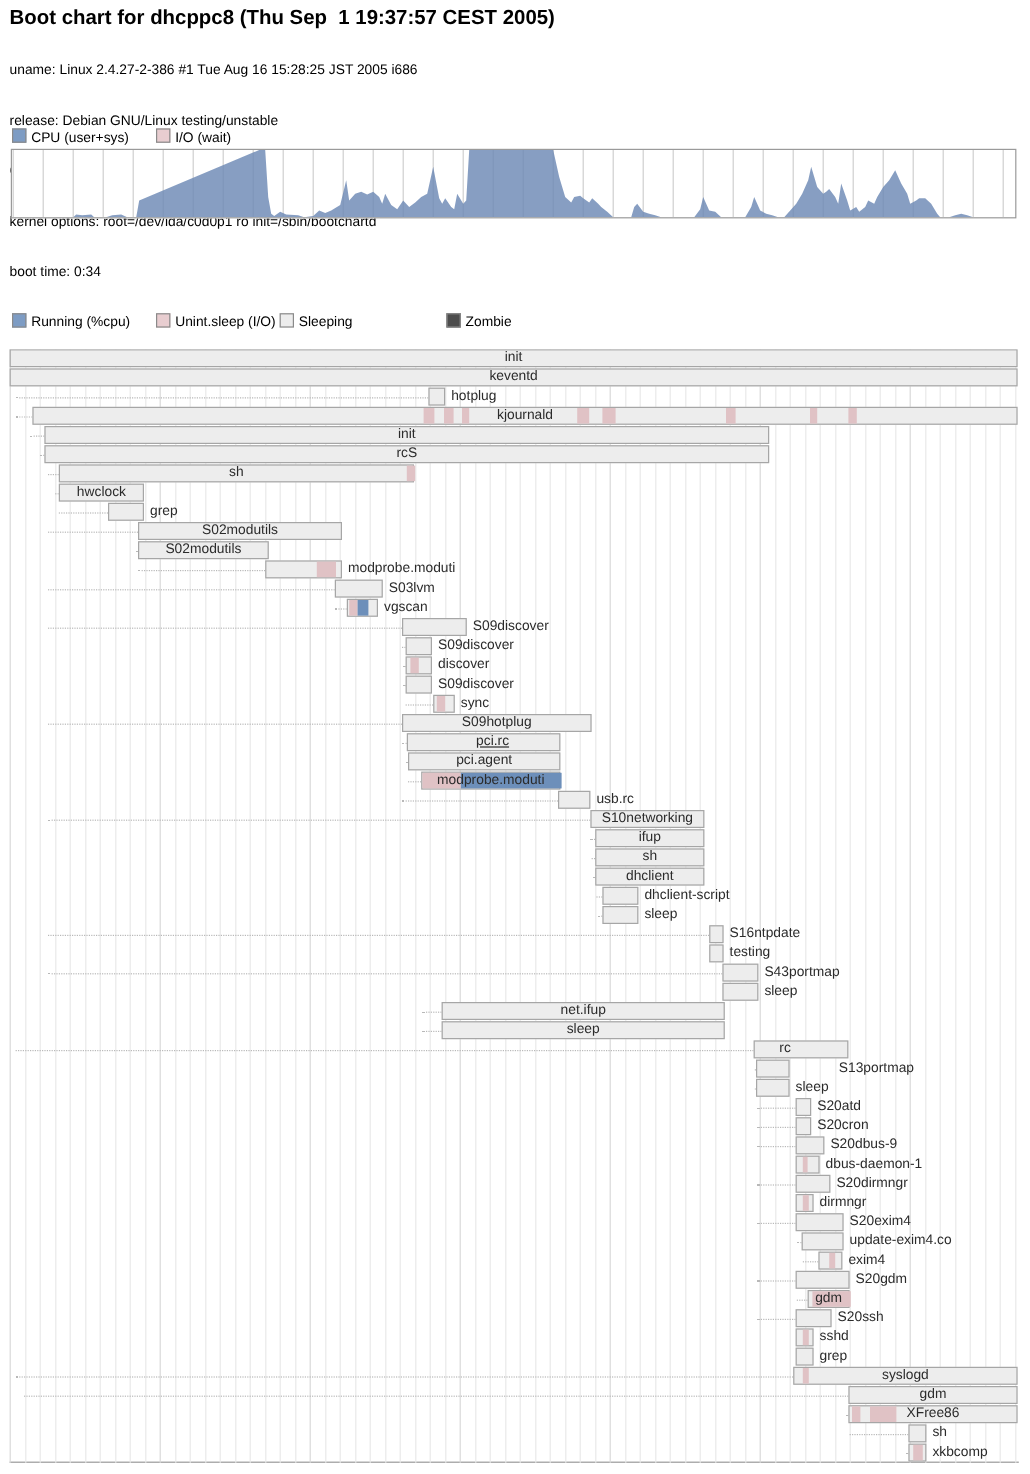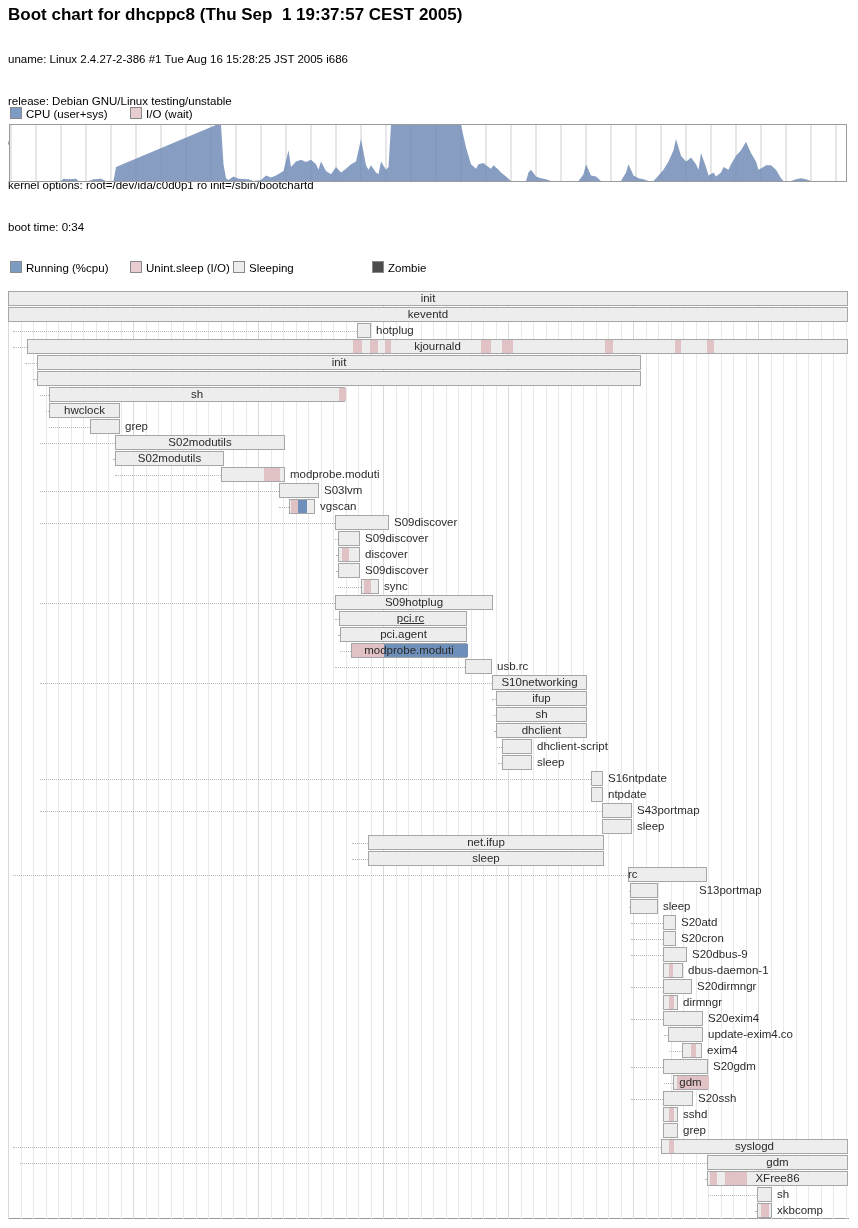--- a/index.html
+++ b/index.html
@@ -177,20 +177,21 @@
         <div class="seg io" style="left: 577px; width: 8px;"></div>
         <div class="seg io" style="left: 647px; width: 6px;"></div>
         <div class="seg io" style="left: 679px; width: 7px;"></div>
       </div>
       <div class="bar-label" style="top: 48px; left: 27px; width: 821px; text-align: center;">kjournald</div>
       <div class="connector" style="left: 25px; width: 12px; top: 72px;"></div>
       <div class="bar" style="left: 37px; top: 64px; width: 602px;"></div>
       <div class="bar-label" style="top: 64px; left: 37px; width: 604px; text-align: center;">init</div>
       <div class="connector" style="left: 33px; width: 4px; top: 88px;"></div>
       <div class="bar" style="left: 37px; top: 80px; width: 602px;"></div>
+      <div class="bar-label" style="top: 80px; left: 37px; width: 604px; text-align: center;">rcS</div>
       <div class="connector" style="left: 40px; width: 9px; top: 104px;"></div>
       <div class="bar" style="left: 49px; top: 96px; width: 294px;">
         <div class="seg io" style="left: 289px; width: 7px;"></div>
       </div>
       <div class="bar-label" style="top: 96px; left: 49px; width: 296px; text-align: center;">sh</div>
       <div class="connector" style="left: 46px; width: 3px; top: 120px;"></div>
       <div class="bar" style="left: 49px; top: 112px; width: 69px;"></div>
       <div class="bar-label" style="top: 112px; left: 49px; width: 71px; text-align: center;">hwclock</div>
       <div class="connector" style="left: 49px; width: 41px; top: 136px;"></div>
       <div class="bar" style="left: 90px; top: 128px; width: 28px;"></div>
@@ -268,36 +269,36 @@
       <div class="bar" style="left: 502px; top: 448px; width: 28px;"></div>
       <div class="bar-label" style="top: 448px; left: 537px;">dhclient-script</div>
       <div class="connector" style="left: 498px; width: 4px; top: 472px;"></div>
       <div class="bar" style="left: 502px; top: 464px; width: 28px;"></div>
       <div class="bar-label" style="top: 464px; left: 537px;">sleep</div>
       <div class="connector" style="left: 40px; width: 551px; top: 488px;"></div>
       <div class="bar" style="left: 591px; top: 480px; width: 10px;"></div>
       <div class="bar-label" style="top: 480px; left: 608px;">S16ntpdate</div>
       <div class="connector" style="left: 592px; width: 0px; top: 504px;"></div>
       <div class="bar" style="left: 591px; top: 496px; width: 10px;"></div>
-      <div class="bar-label" style="top: 496px; left: 608px;">ntpdate</div>
+      <div class="bar-label" style="top: 496px; left: 608px;">testing</div>
       <div class="connector" style="left: 40px; width: 562px; top: 520px;"></div>
       <div class="bar" style="left: 602px; top: 512px; width: 28px;"></div>
       <div class="bar-label" style="top: 512px; left: 637px;">S43portmap</div>
       <div class="connector" style="left: 603px; width: 0px; top: 536px;"></div>
       <div class="bar" style="left: 602px; top: 528px; width: 28px;"></div>
       <div class="bar-label" style="top: 528px; left: 637px;">sleep</div>
       <div class="connector" style="left: 352px; width: 16px; top: 552px;"></div>
       <div class="bar" style="left: 368px; top: 544px; width: 234px;"></div>
       <div class="bar-label" style="top: 544px; left: 368px; width: 236px; text-align: center;">net.ifup</div>
       <div class="connector" style="left: 352px; width: 16px; top: 568px;"></div>
       <div class="bar" style="left: 368px; top: 560px; width: 234px;"></div>
       <div class="bar-label" style="top: 560px; left: 368px; width: 236px; text-align: center;">sleep</div>
       <div class="connector" style="left: 13px; width: 615px; top: 584px;"></div>
       <div class="bar" style="left: 628px; top: 576px; width: 77px;"></div>
-      <div class="bar-label" style="top: 576px; left: 628px; width: 59px; text-align: left;">rc</div>
+      <div class="bar-label" style="top: 576px; left: 600px; width: 59px; text-align: right;">rc</div>
       <div class="connector" style="left: 629px; width: 1px; top: 600px;"></div>
       <div class="bar" style="left: 630px; top: 592px; width: 26px;"></div>
       <div class="bar-label" style="top: 592px; left: 663px; margin-left: 36px;">S13portmap</div>
       <div class="connector" style="left: 629px; width: 1px; top: 616px;"></div>
       <div class="bar" style="left: 630px; top: 608px; width: 26px;"></div>
       <div class="bar-label" style="top: 608px; left: 663px;">sleep</div>
       <div class="connector" style="left: 631px; width: 32px; top: 632px;"></div>
       <div class="bar" style="left: 663px; top: 624px; width: 11px;"></div>
       <div class="bar-label" style="top: 624px; left: 681px;">S20atd</div>
       <div class="connector" style="left: 631px; width: 32px; top: 648px;"></div>

